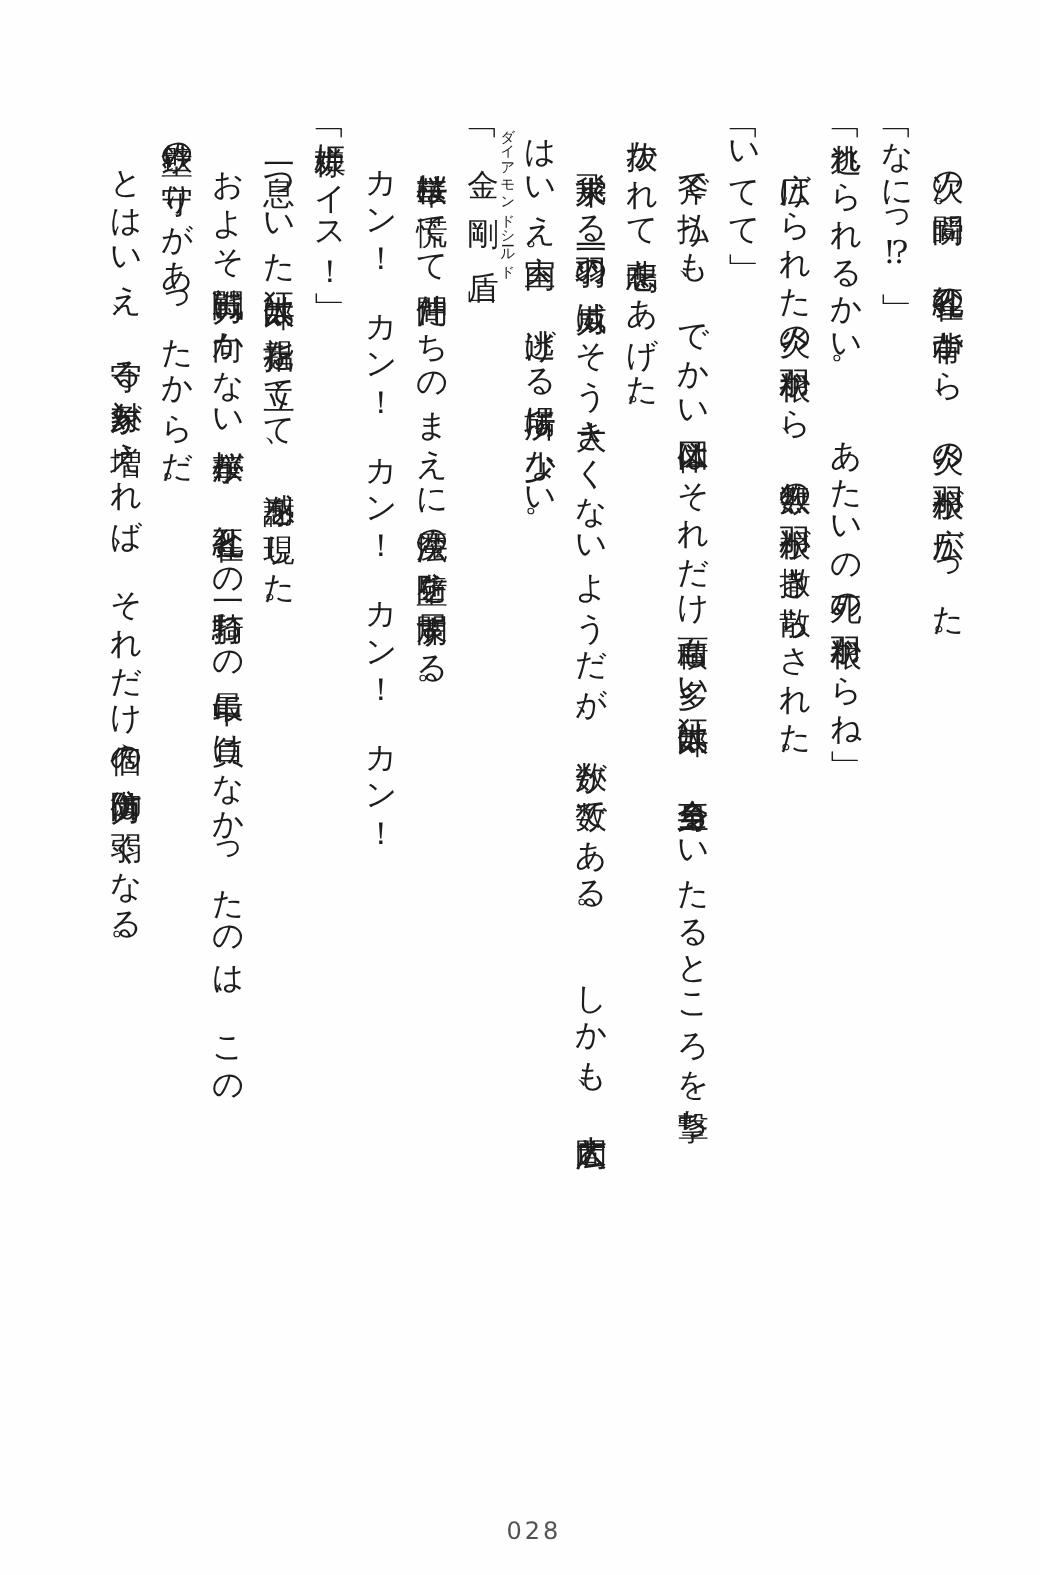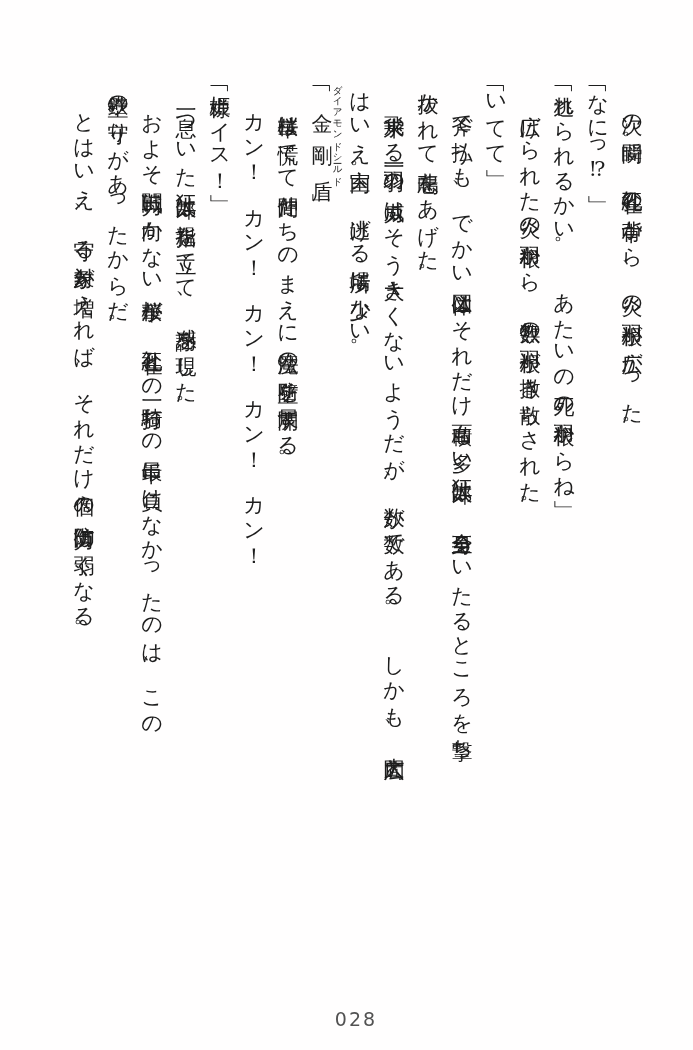--- a/index.html
+++ b/index.html
@@ -41,21 +41,21 @@
     letter-spacing: 0.5px;
     color: #1d1d1d;
   }
   .page-number {
     position: absolute;
     left: 0;
     right: 0;
     bottom: 20px;
     text-align: center;
     font-family: "DejaVu Sans", sans-serif;
-    font-size: 19px;
+    font-size: 16px;
     letter-spacing: 2px;
     color: #525252;
     margin-left: 19px;
   }
 </style>
 </head>
 <body>
 
 <div class="page">
   <div class="text-area">

